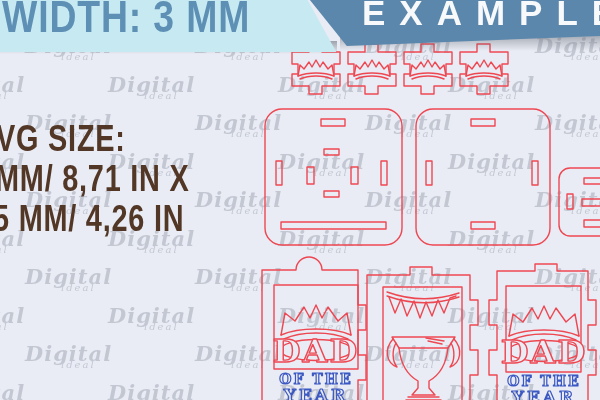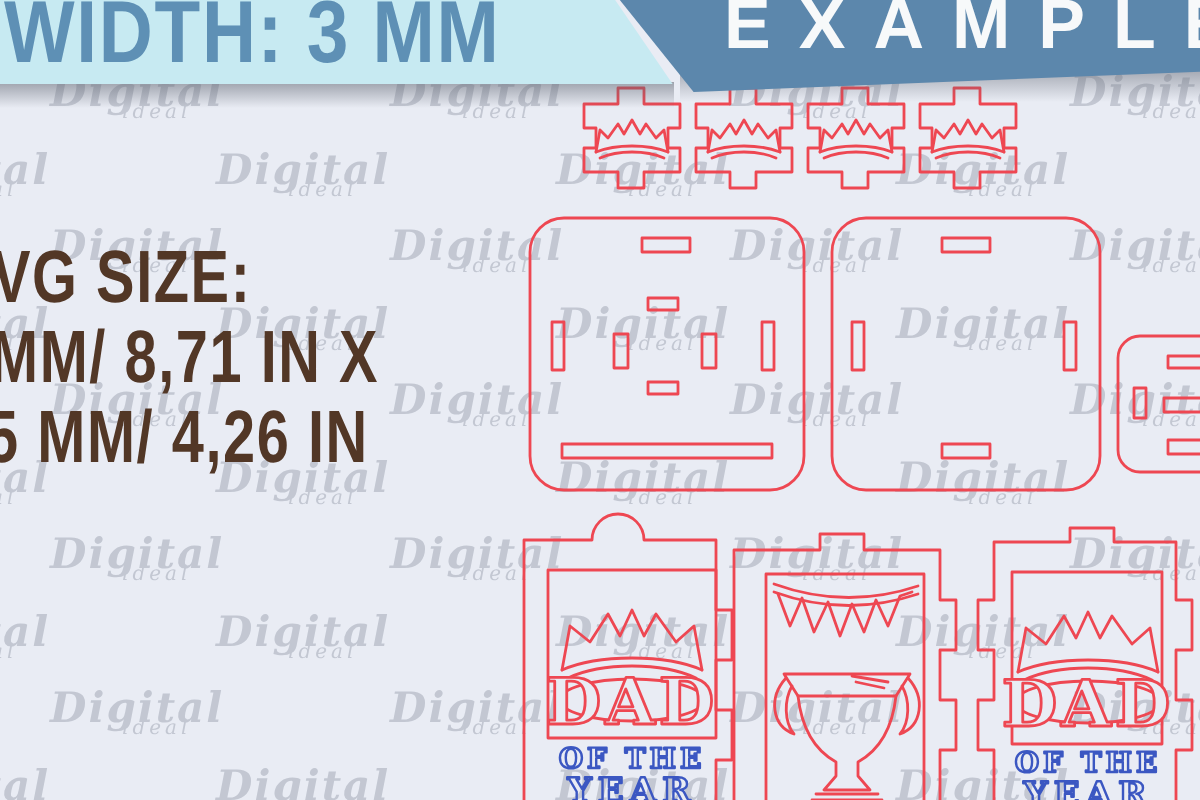--- a/index.html
+++ b/index.html
@@ -18,21 +18,21 @@
   .red-lines{stroke:var(--cut-line-red);fill:none;stroke-width:1.4;stroke-linejoin:round;stroke-linecap:round;}
   .dad-text{font:bold 32px "DejaVu Serif",serif;letter-spacing:2px;fill:var(--background);stroke:var(--cut-line-red);stroke-width:1.4;}
   .blue-text{stroke:var(--accent-blue-text);fill:none;stroke-width:1.2;}
   .of-text{font:bold 14px "DejaVu Serif",serif;letter-spacing:2px;}
   .year-text{font:bold 17px "DejaVu Serif",serif;letter-spacing:3px;}
   .shadow{position:absolute;z-index:3;}
   .shadow-left{left:0;top:41px;width:337px;height:13px;
     background:linear-gradient(180deg,rgba(96,102,114,.55),rgba(96,102,114,0));}
   .shadow-right{left:340px;top:35px;width:260px;height:16px;
     background:linear-gradient(180deg,rgba(96,102,114,.5),rgba(96,102,114,0));}
-  .banner-cyan{position:absolute;z-index:4;left:0;top:0;width:338px;height:42px;overflow:hidden;
+  .banner-cyan{position:absolute;z-index:4;left:0;top:0;width:338px;height:52px;overflow:hidden;
     background:var(--banner-cyan-bg);clip-path:polygon(0 0,91% 0,99.5% 100%,0 100%);}
   .t-cyan{position:absolute;left:2px;top:-8px;font-weight:bold;font-size:44px;
     color:var(--banner-cyan-text);transform:scaleX(.85);transform-origin:left top;
     letter-spacing:1px;white-space:nowrap;}
   .banner-blue{position:absolute;z-index:4;left:300px;top:0;width:300px;height:46px;overflow:hidden;
     background:var(--banner-blue-bg);clip-path:polygon(3.3% 0,100% 0,100% 78%,15.6% 100%);}
   .t-blue{position:absolute;left:62px;top:-7px;font-weight:bold;font-size:35px;
     color:var(--banner-blue-text);letter-spacing:14px;white-space:nowrap;}
   .size-block{position:absolute;z-index:5;left:0;top:119px;color:var(--heading-brown);}
   .size-heading,.size-line{font-weight:bold;font-size:37px;line-height:40px;

